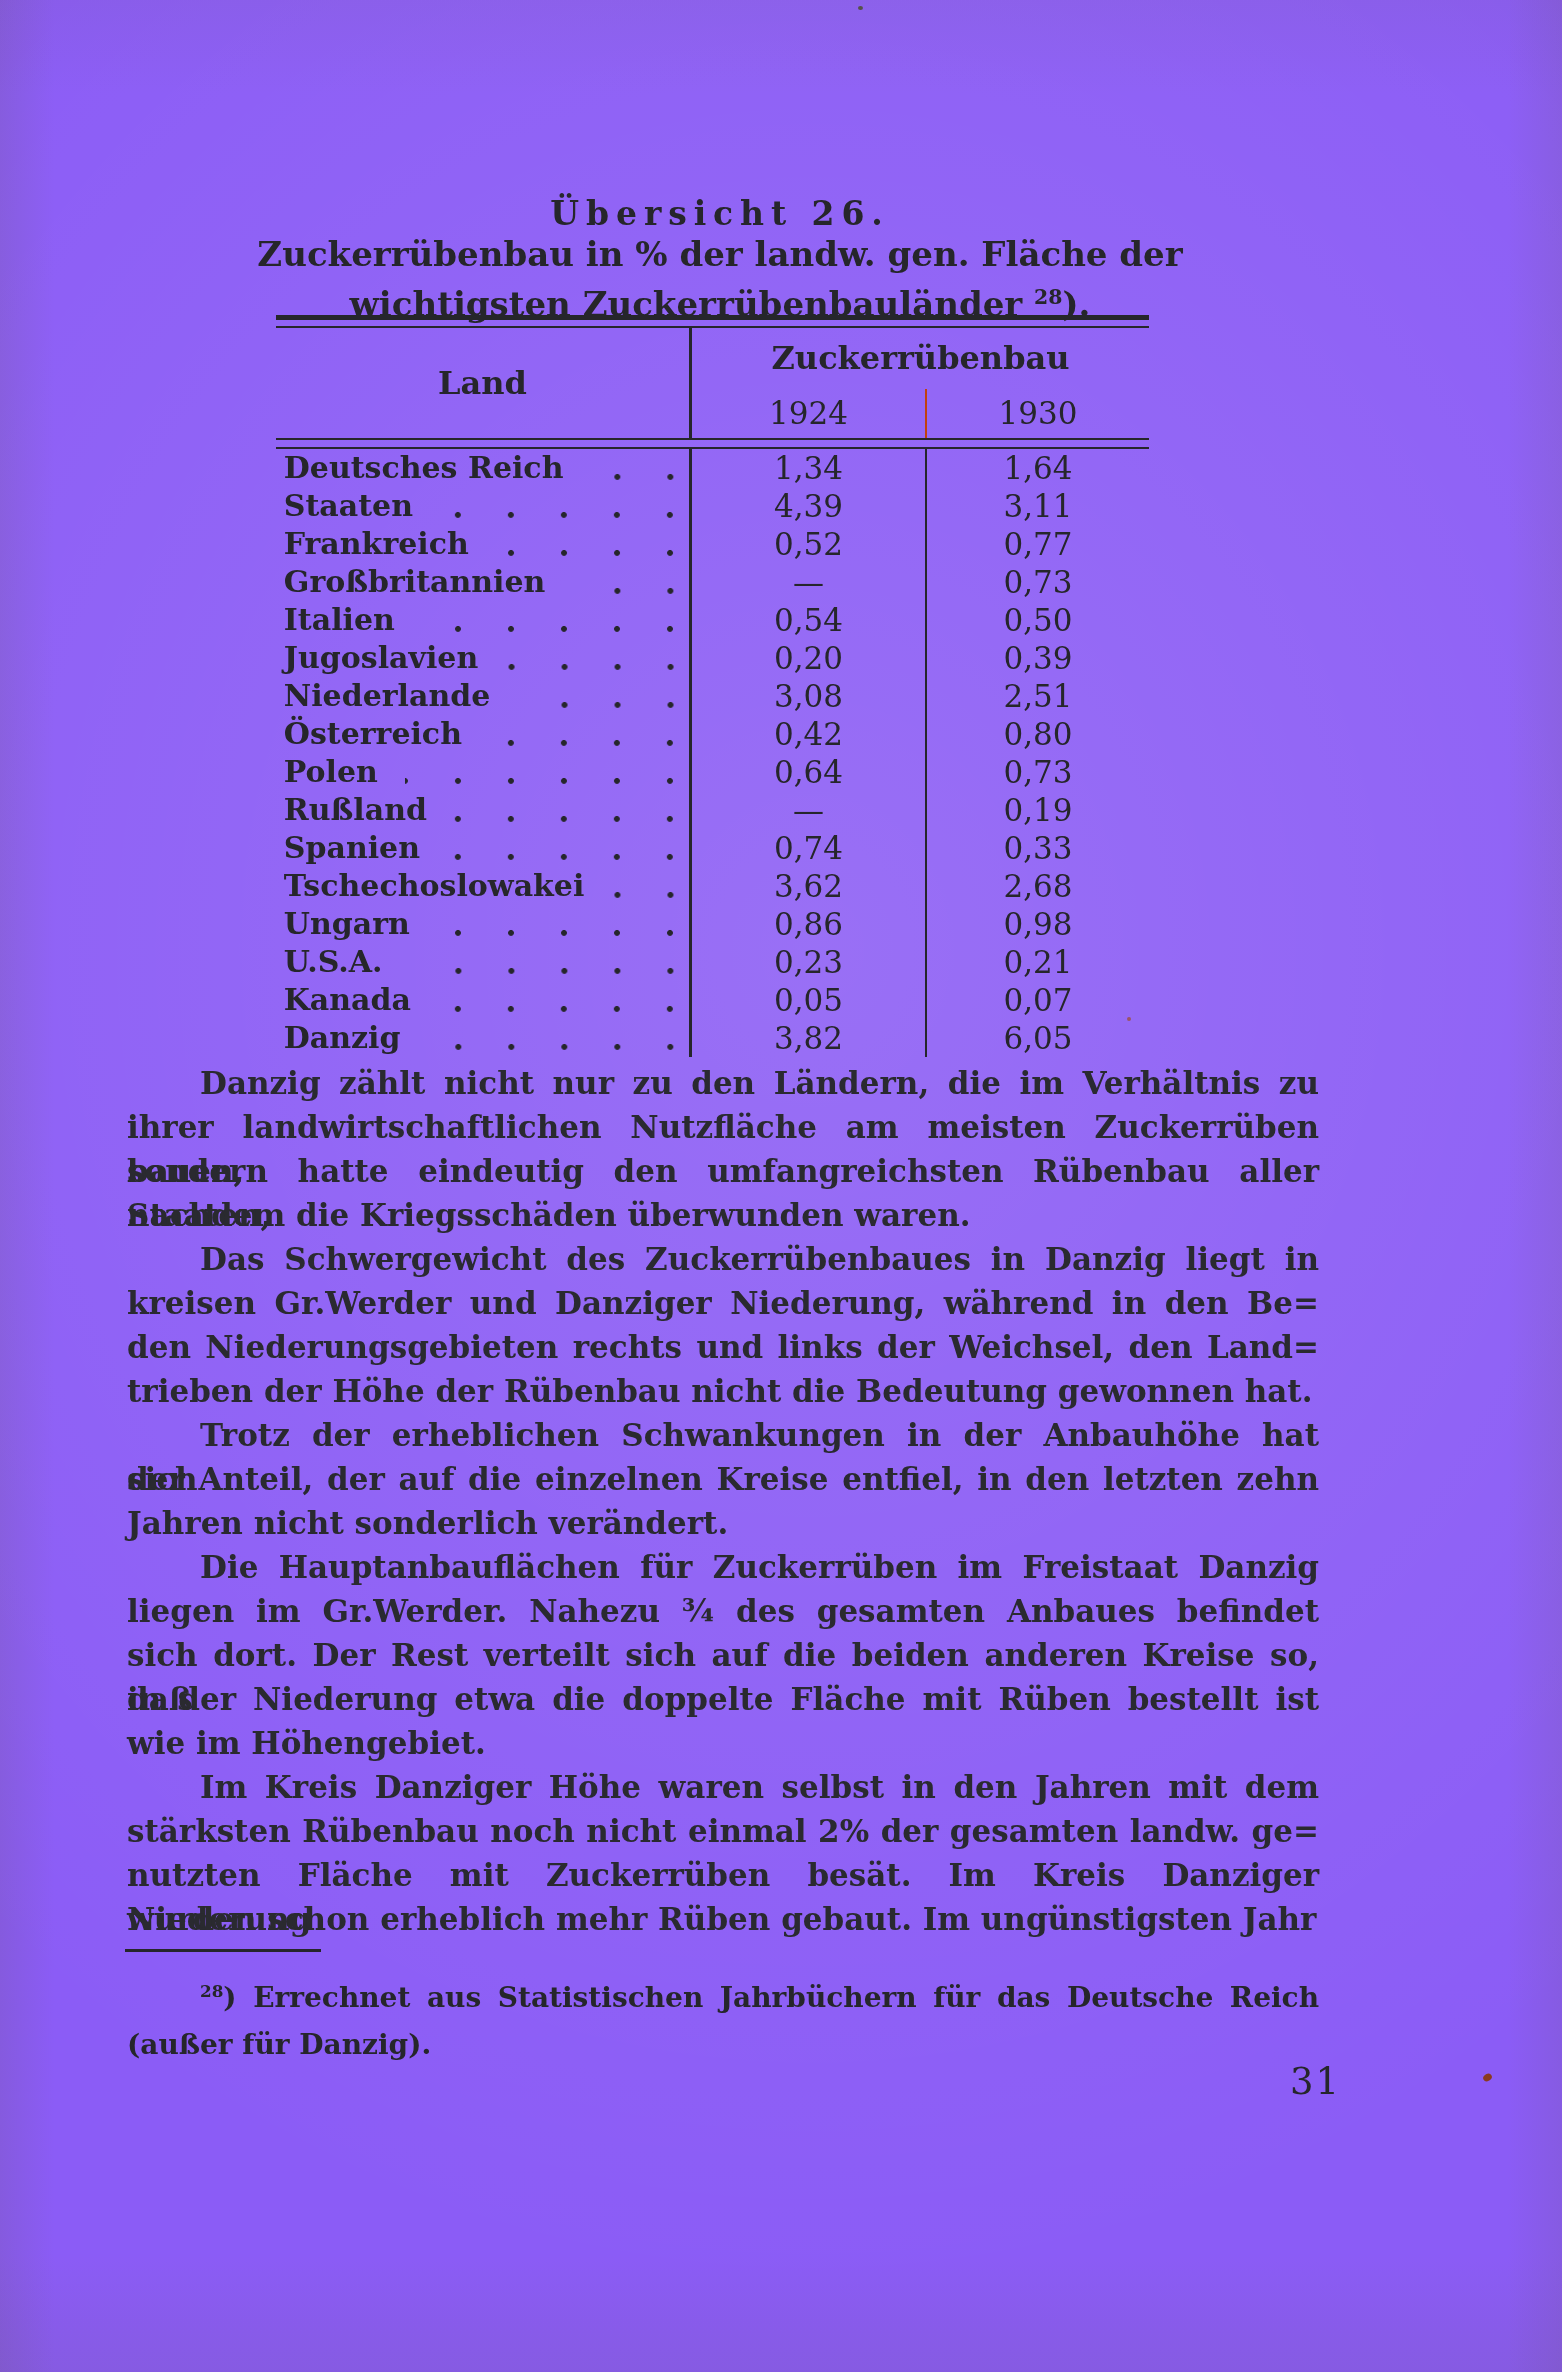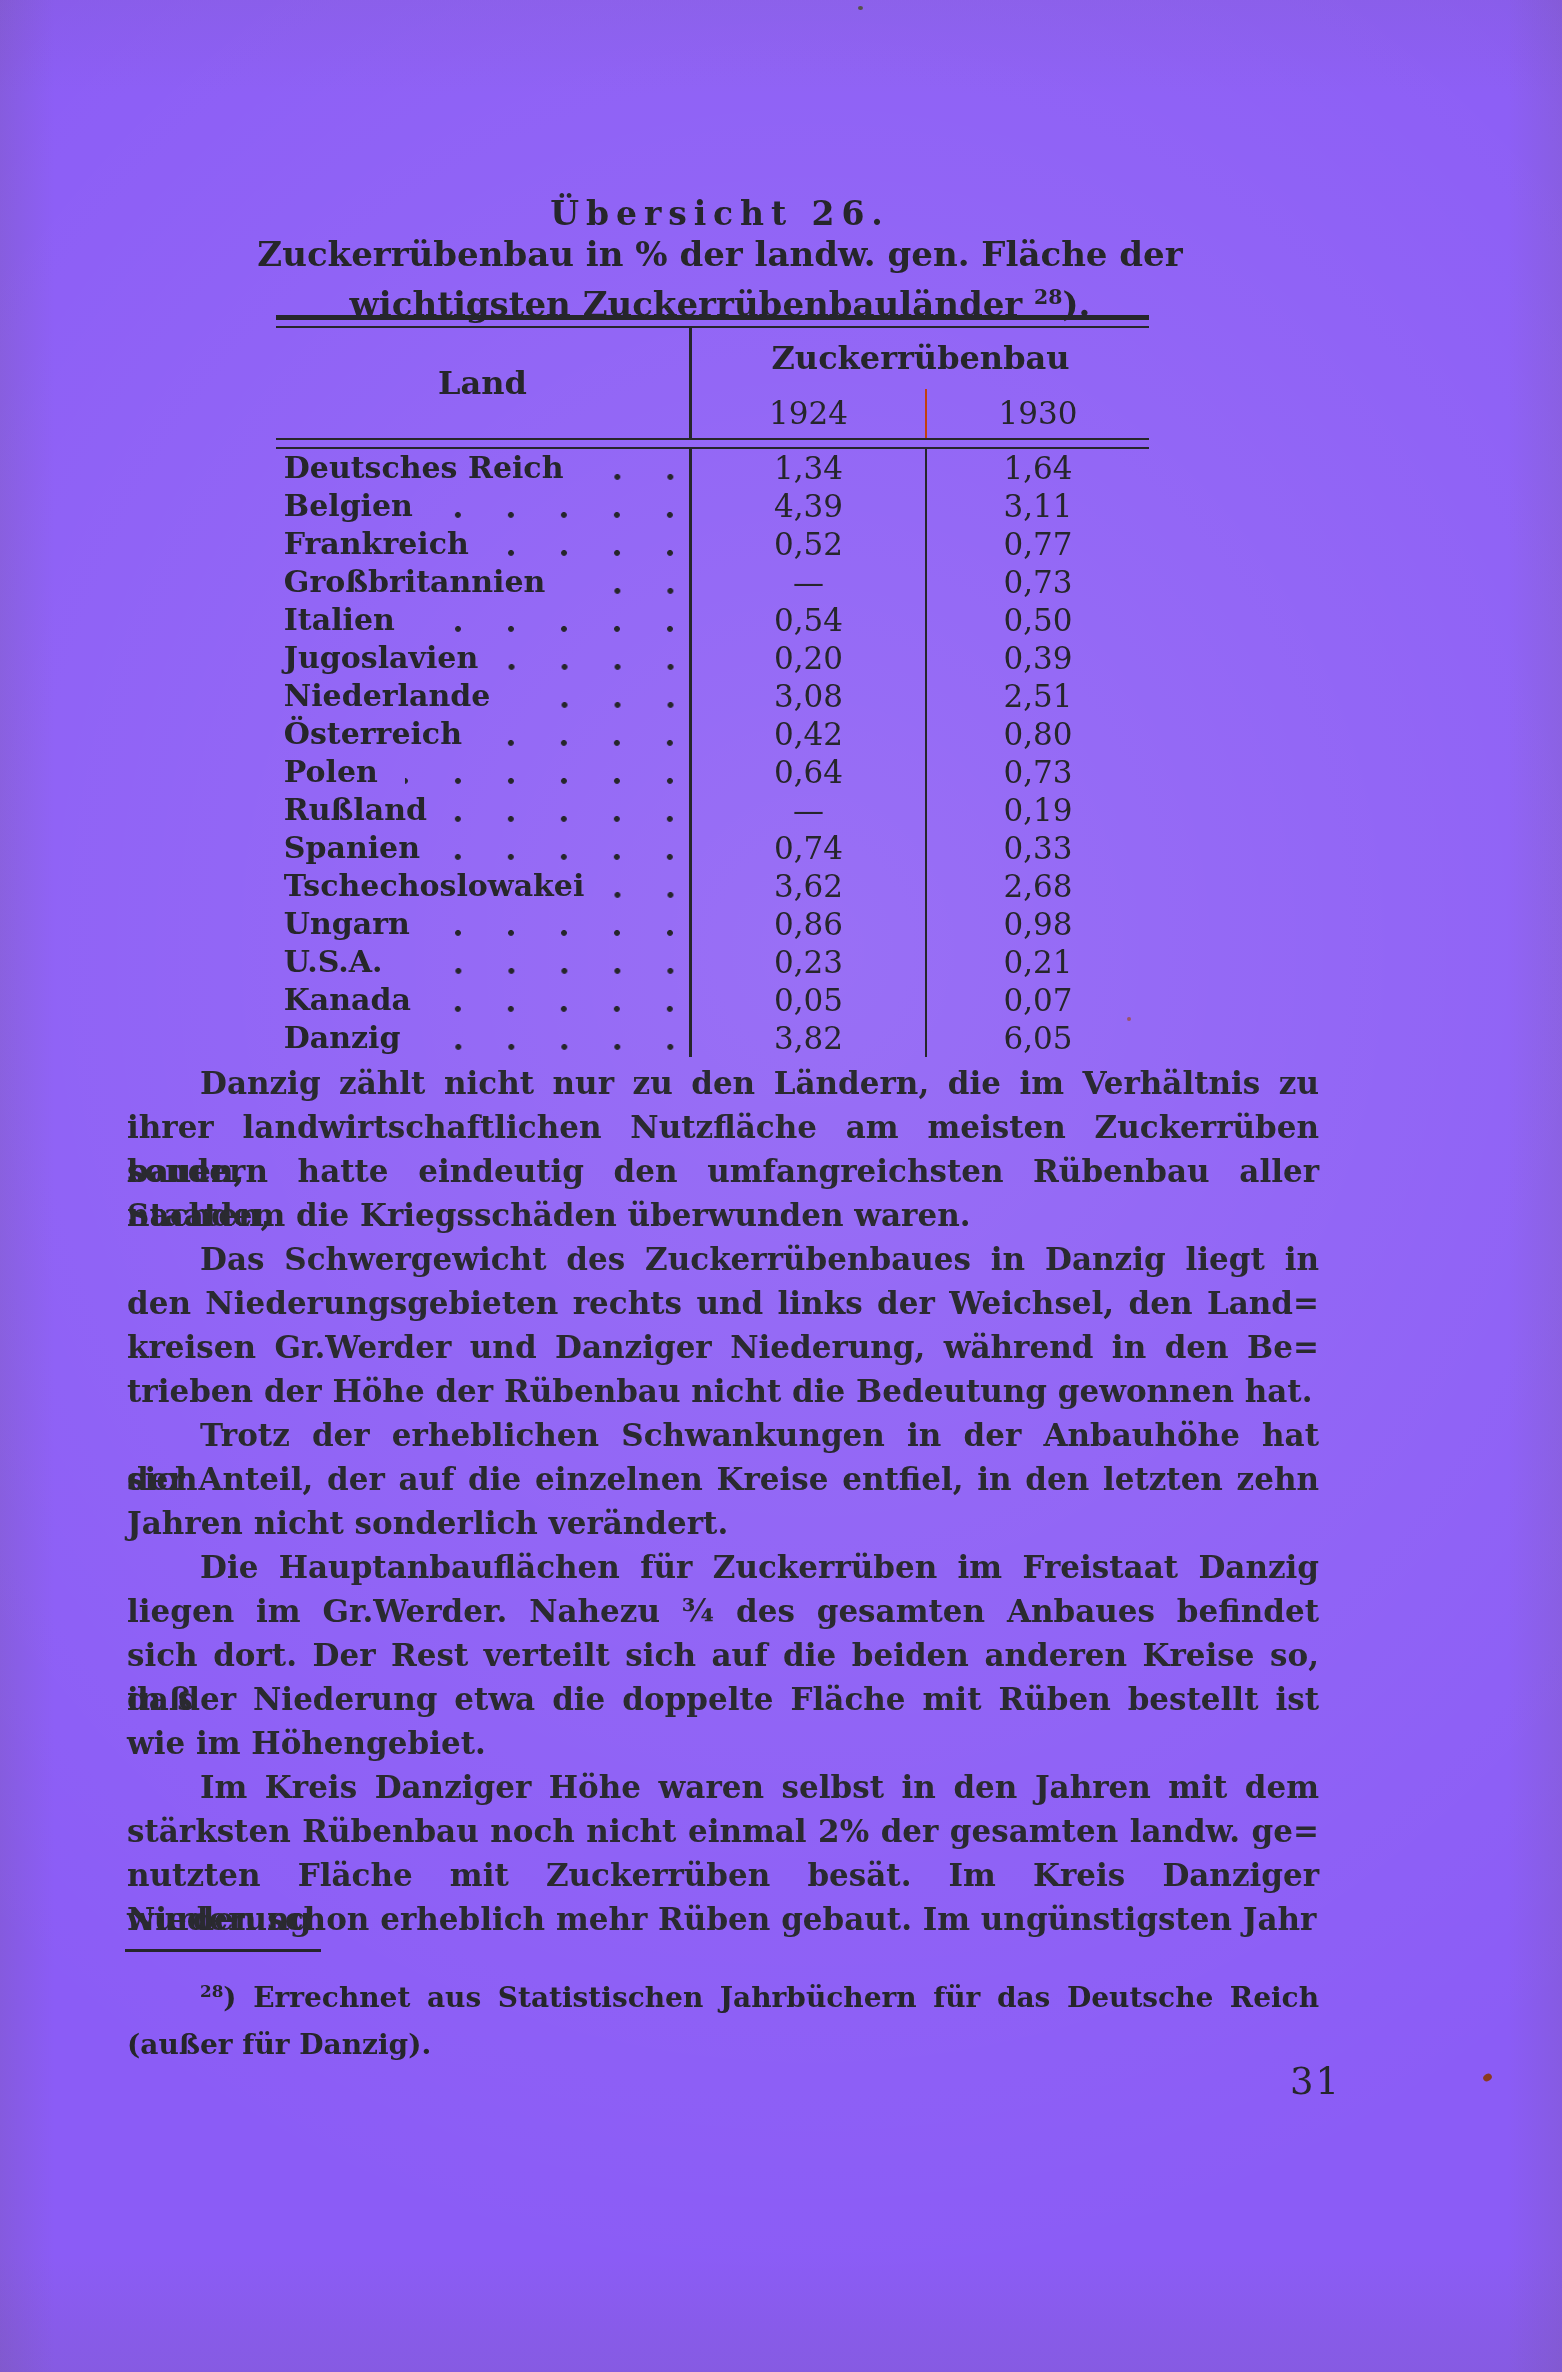--- a/index.html
+++ b/index.html
@@ -96,21 +96,21 @@
         <div class="trow">
           <div class="cell-land">
             <span class="land-name">Deutsches Reich</span>
             <span class="leader"></span>
           </div>
           <div class="cell-val">1,34</div>
           <div class="cell-val y2">1,64</div>
         </div>
         <div class="trow">
           <div class="cell-land">
-            <span class="land-name">Belgien</span>
+            <span class="land-name">Staaten</span>
             <span class="leader"></span>
           </div>
           <div class="cell-val">4,39</div>
           <div class="cell-val y2">3,11</div>
         </div>
         <div class="trow">
           <div class="cell-land">
             <span class="land-name">Frankreich</span>
             <span class="leader"></span>
           </div>
@@ -226,22 +226,22 @@
 
   <div class="bodytext">
       <div class="para">
         <div class="tline first">Danzig zählt nicht nur zu den Ländern, die im Verhältnis zu</div>
         <div class="tline">ihrer landwirtschaftlichen Nutzfläche am meisten Zuckerrüben bauen,</div>
         <div class="tline">sondern hatte eindeutig den umfangreichsten Rübenbau aller Staaten,</div>
         <div class="tline lastline">nachdem die Kriegsschäden überwunden waren.</div>
       </div>
       <div class="para">
         <div class="tline first">Das Schwergewicht des Zuckerrübenbaues in Danzig liegt in</div>
+        <div class="tline">kreisen Gr.Werder und Danziger Niederung, während in den Be=</div>
         <div class="tline">den Niederungsgebieten rechts und links der Weichsel, den Land=</div>
-        <div class="tline">kreisen Gr.Werder und Danziger Niederung, während in den Be=</div>
         <div class="tline lastline">trieben der Höhe der Rübenbau nicht die Bedeutung gewonnen hat.</div>
       </div>
       <div class="para">
         <div class="tline first">Trotz der erheblichen Schwankungen in der Anbauhöhe hat sich</div>
         <div class="tline">der Anteil, der auf die einzelnen Kreise entfiel, in den letzten zehn</div>
         <div class="tline lastline">Jahren nicht sonderlich verändert.</div>
       </div>
       <div class="para">
         <div class="tline first">Die Hauptanbauflächen für Zuckerrüben im Freistaat Danzig</div>
         <div class="tline">liegen im Gr.Werder. Nahezu ¾ des gesamten Anbaues befindet</div>

